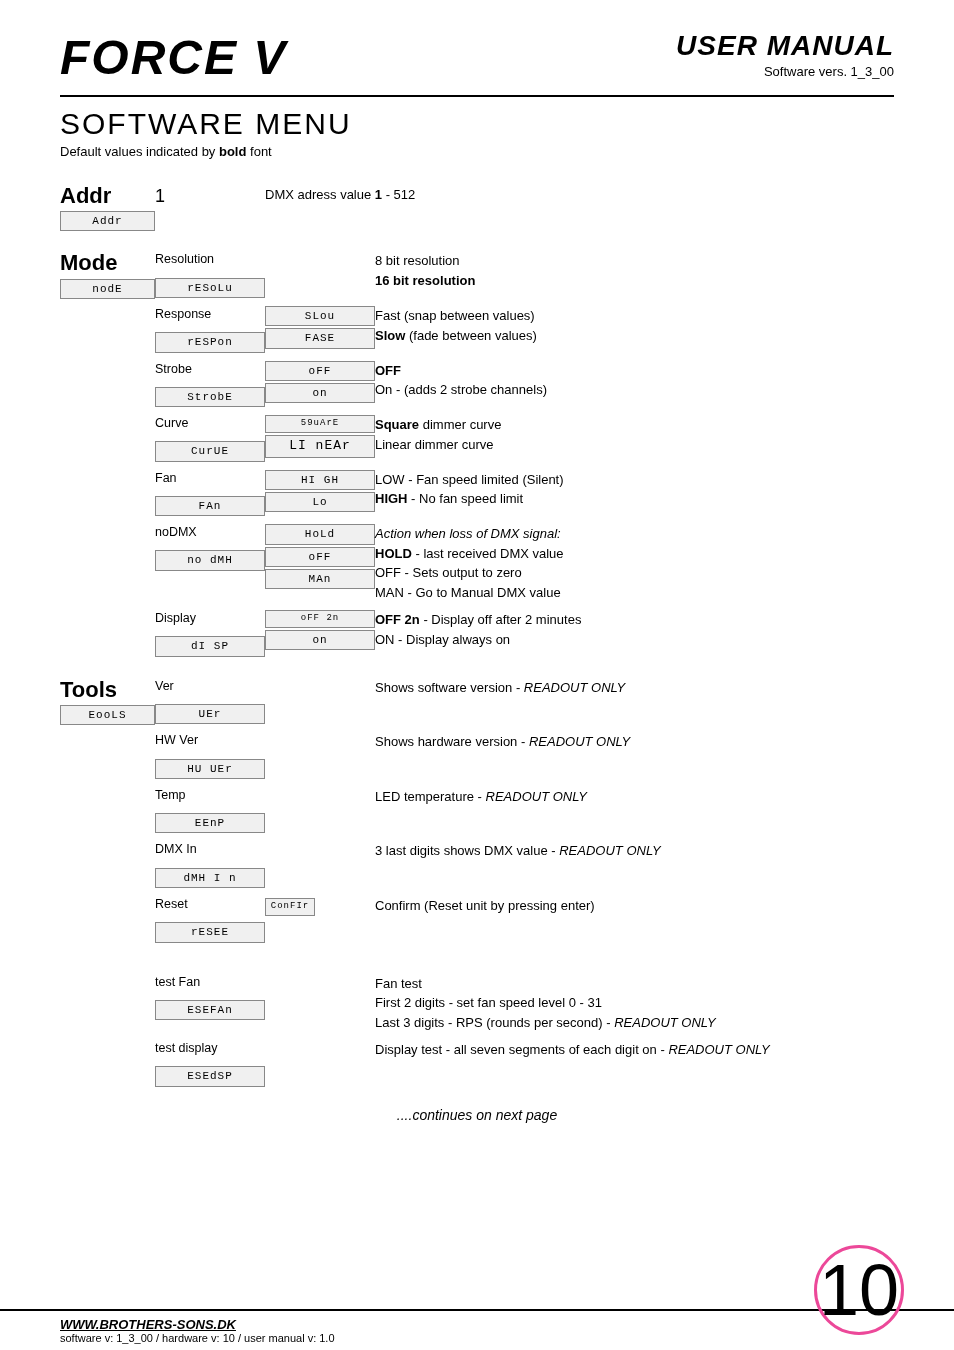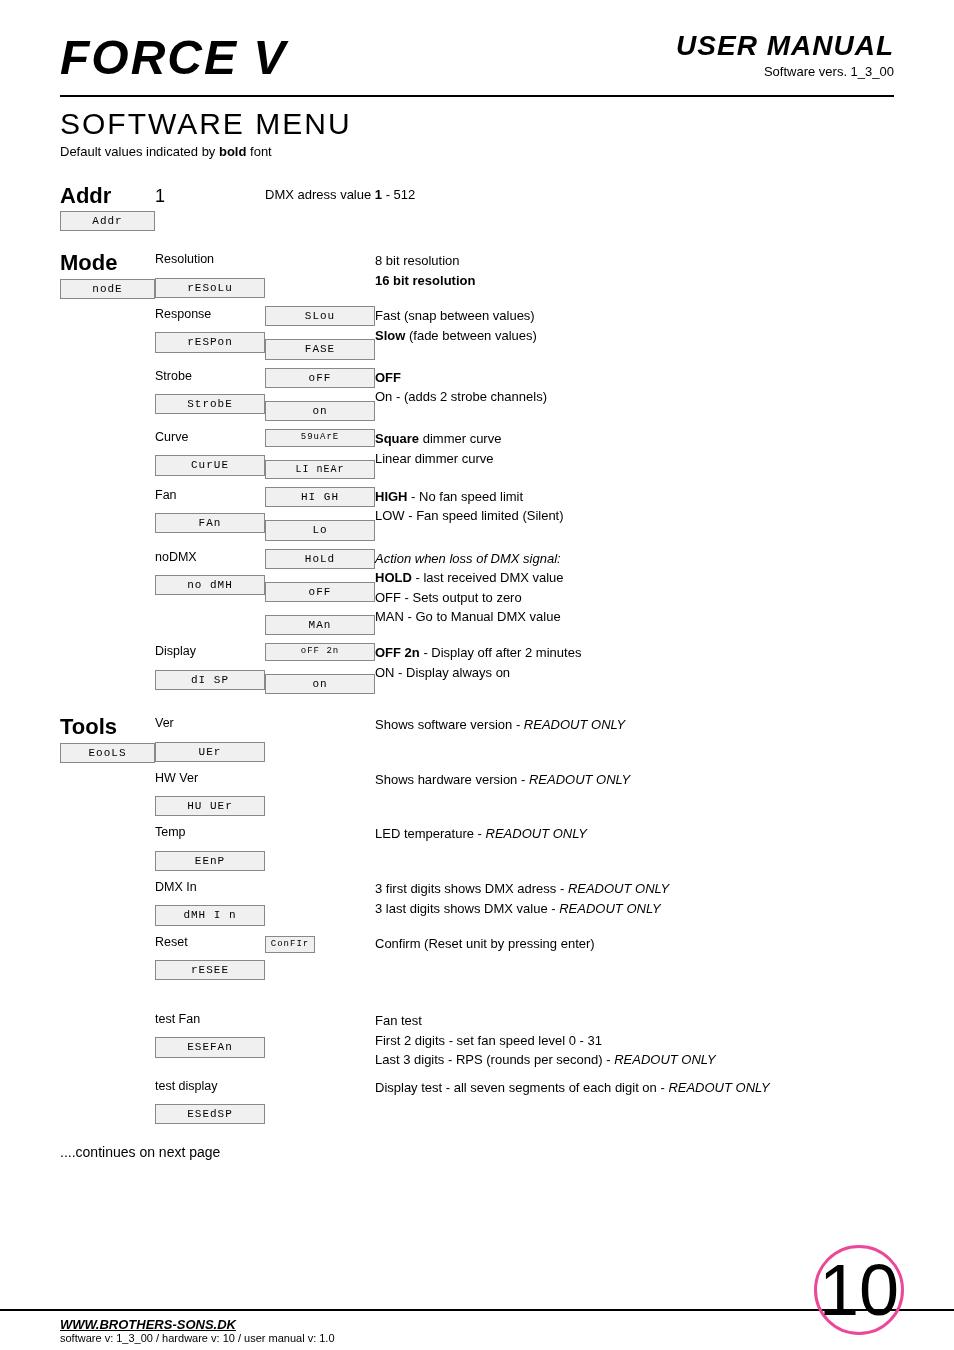--- a/index.html
+++ b/index.html
@@ -139,21 +139,23 @@
       display: flex;
       align-items: center;
       justify-content: center;
       position: absolute;
       bottom: 15px;
       right: 50px;
       line-height: 1;
     }
 
     .continues {
+      text-align: center;
       font-size: 14px;
+      font-style: italic;
       margin-top: 20px;
       margin-bottom: 60px;
     }
 
     
     .main-section {
       display: flex;
       gap: 0;
       margin-bottom: 6px;
     }
@@ -187,21 +189,21 @@
       flex-shrink: 0;
     }
 
     .content-col-desc {
       flex: 1;
     }
 
     .lcd-group {
       display: flex;
       flex-direction: column;
-      gap: 13px;
+      gap: 2px;
     }
 
     .addr-section {
       display: flex;
       align-items: flex-start;
       margin-bottom: 20px;
       gap: 0;
     }
 
     .addr-cat {
@@ -328,43 +330,43 @@
       </div>
 
       <div class="content-row">
         <div class="content-col-name">
           <div class="item-name">Curve</div>
           <span class="item-lcd lcd-box">CurUE</span>
         </div>
         <div class="content-col-values">
           <div class="lcd-group">
             <span class="lcd-box" style="font-size:9px;">59uArE</span>
-            <span class="lcd-box" style="font-size:10px;">LI nEAr</span>
+            <span class="lcd-box" style="font-size:13px;">LI nEAr</span>
           </div>
         </div>
         <div class="content-col-desc">
           <div class="desc-text"><strong>Square</strong> dimmer curve</div>
           <div class="desc-text">Linear dimmer curve</div>
         </div>
       </div>
 
       <div class="content-row">
         <div class="content-col-name">
           <div class="item-name">Fan</div>
           <span class="item-lcd lcd-box">FAn</span>
         </div>
         <div class="content-col-values">
           <div class="lcd-group">
             <span class="lcd-box">HI GH</span>
             <span class="lcd-box">Lo</span>
           </div>
         </div>
         <div class="content-col-desc">
+          <div class="desc-text">LOW - Fan speed limited (Silent)</div>
           <div class="desc-text"><strong>HIGH</strong> - No fan speed limit</div>
-          <div class="desc-text">LOW - Fan speed limited (Silent)</div>
         </div>
       </div>
 
       <div class="content-row">
         <div class="content-col-name">
           <div class="item-name">noDMX</div>
           <span class="item-lcd lcd-box">no dMH</span>
         </div>
         <div class="content-col-values">
           <div class="lcd-group">
@@ -443,21 +445,20 @@
         </div>
       </div>
 
       <div class="content-row">
         <div class="content-col-name">
           <div class="item-name">DMX In</div>
           <span class="item-lcd lcd-box">dMH I n</span>
         </div>
         <div class="content-col-values"></div>
         <div class="content-col-desc">
-          <div class="desc-text">3 first digits shows DMX adress - <em>READOUT ONLY</em></div>
           <div class="desc-text">3 last digits shows DMX value - <em>READOUT ONLY</em></div>
         </div>
       </div>
 
       <div class="content-row">
         <div class="content-col-name">
           <div class="item-name">Reset</div>
           <span class="item-lcd lcd-box">rESEE</span>
         </div>
         <div class="content-col-values">

